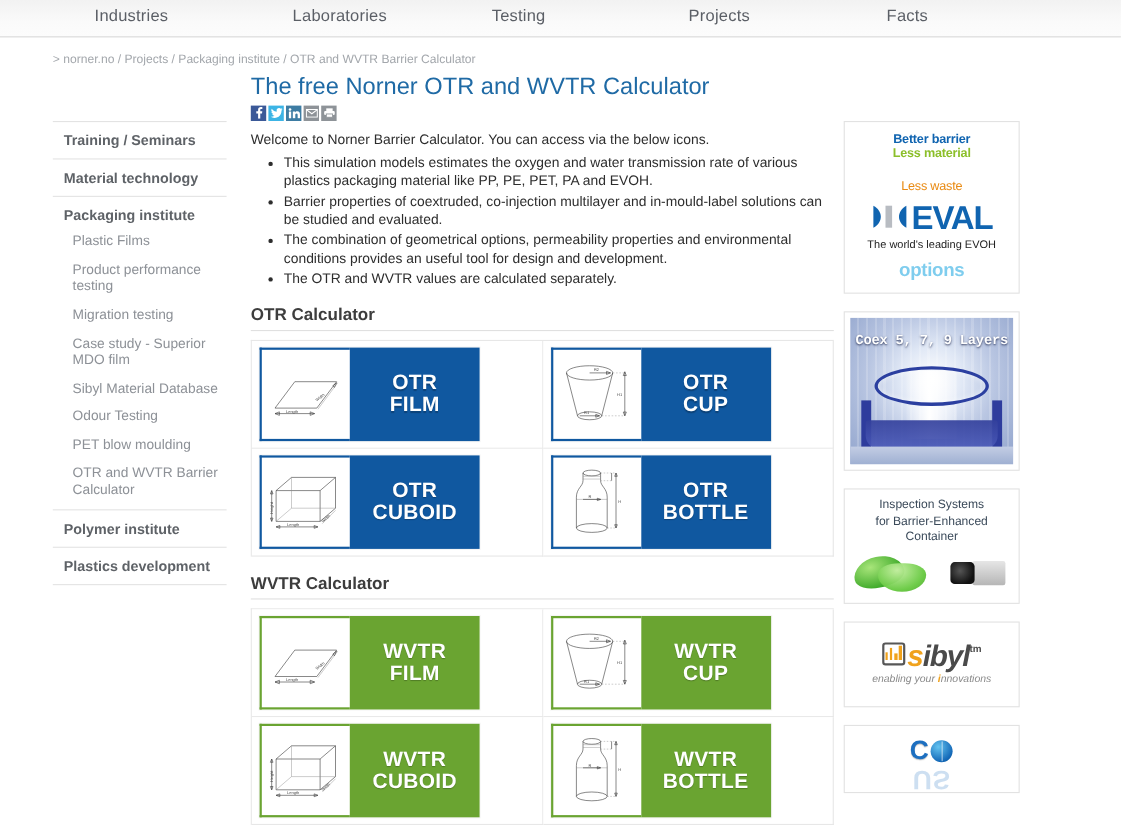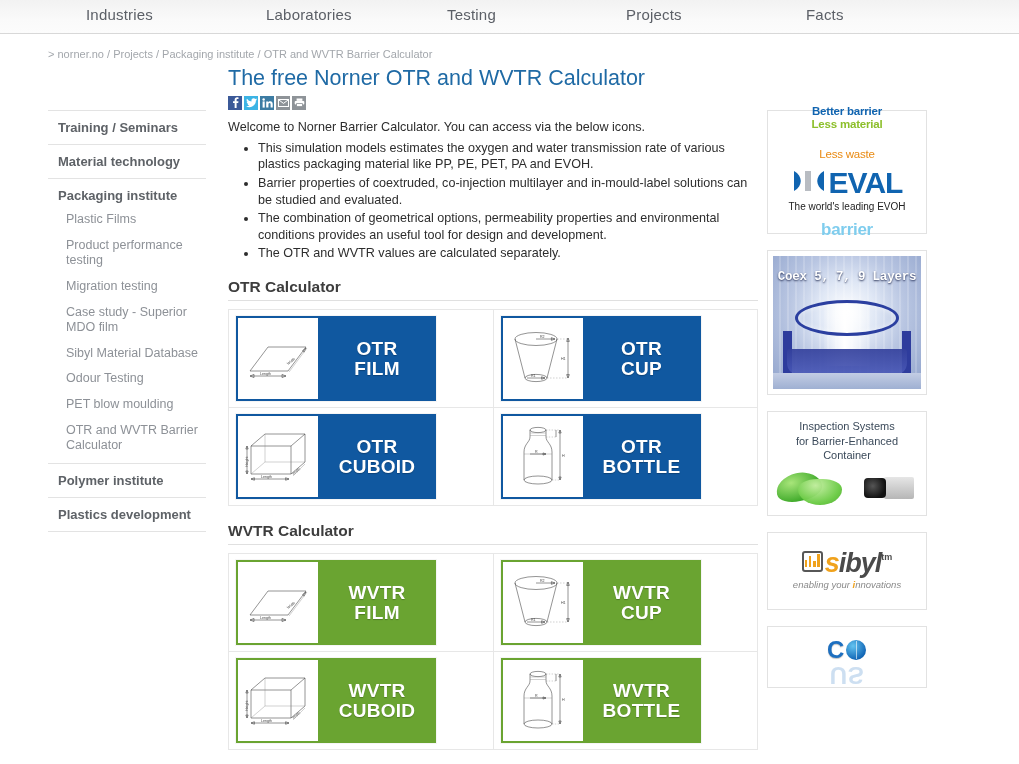--- a/index.html
+++ b/index.html
@@ -107,21 +107,21 @@
   .tile .lbl .l2 { font-size:19px; }
   .tile.otr { --accent:#1058a0; }
   .tile.wvtr { --accent:#6aa431; }
 
   
   .rail { position:absolute; left:767px; top:110px; width:160px; }
   .ad {
     border:1px solid #e2e2e2; background:#fff; margin-bottom:16px;
     padding:6px; box-sizing:border-box; cursor:pointer;
   }
-  .ad-eval { height:124px; display:flex; flex-direction:column;
+  .ad-eval { height:157px; display:flex; flex-direction:column;
              align-items:center; justify-content:center; gap:1px; }
   .eval-l1 { font-size:11.5px; font-weight:bold; color:#1064b0; letter-spacing:-.2px; }
   .eval-l2 { font-size:11.5px; font-weight:bold; color:#8cbf2a; letter-spacing:-.2px; }
   .eval-l3 { font-size:11.5px; font-weight:normal; color:#e98a12; letter-spacing:-.2px;margin-top:17px; }
   .eval-logo { display:flex; align-items:flex-start; gap:3px; margin:7px 18px 2px; }
   .eval-word { font-size:30px; font-weight:bold; color:#1064b0; letter-spacing:-1px; line-height:1; }
   .eval-tag { font-size:10px; color:#222; margin-bottom:7px; }
   .eval-kuraray { font-size:17px; color:#7fcdee; font-weight:bold; letter-spacing:-.3px; }
 
   .ad-photo { padding:5px; }
@@ -538,21 +538,21 @@
       <div class="eval-l3">Less waste</div>
       <div class="eval-logo">
         <svg width="34" height="26" viewBox="0 0 34 26">
           <path d="M2 3 C11 8, 11 18, 2 23 Z" fill="#1064b0"></path>
           <rect x="13" y="3" width="6" height="20" fill="#b8bcc2"></rect>
           <path d="M32 3 C23 8, 23 18, 32 23 Z" fill="#1064b0"></path>
         </svg>
         <span class="eval-word">EVAL</span>
       </div>
       <div class="eval-tag">The world's leading EVOH</div>
-      <div class="eval-kuraray">barrier</div>
+      <div class="eval-kuraray">options</div>
     </div>
 
     <div class="ad ad-photo">
       <div class="photo-box">
         <div class="ph-stripes"></div>
         <div class="ph-col"></div>
         <div class="ph-ring"></div>
         <div class="ph-postL"></div>
         <div class="ph-postR"></div>
         <div class="ph-base"></div>

